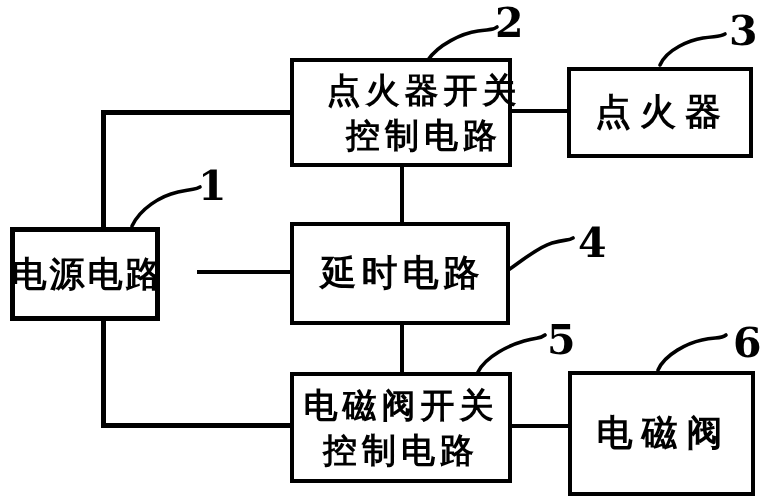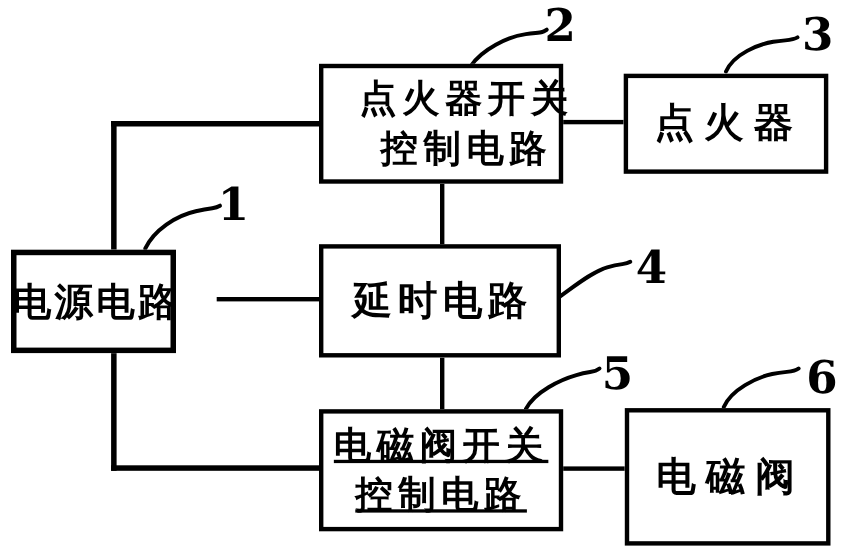--- a/index.html
+++ b/index.html
@@ -33,21 +33,21 @@
     align-items: center;
     justify-content: center;
     font-weight: bold;
     text-align: center;
   }
   .box .lbl { display: block; white-space: nowrap; }
   .b1 { left: 10px;  top: 227px; width: 150px; height: 94px;  border-width: 5px; font-size: 35px; letter-spacing: 3px; }
   .b2 { left: 290px; top: 58px;  width: 222px; height: 109px; font-size: 34px; letter-spacing: 5px; line-height: 45px; padding-left: 46px; }
   .b3 { left: 567px; top: 67px;  width: 186px; height: 91px;  font-size: 36px; letter-spacing: 9px; }
   .b4 { left: 290px; top: 222px; width: 220px; height: 103px; font-size: 36px; letter-spacing: 5px; }
-  .b5 { left: 290px; top: 372px; width: 222px; height: 111px; font-size: 34px; letter-spacing: 5px; line-height: 45px; text-decoration: underline; }
+  .b5 { left: 290px; top: 372px; width: 222px; height: 111px; font-size: 34px; letter-spacing: 5px; line-height: 45px; }
   .b6 { left: 568px; top: 371px; width: 187px; height: 125px; font-size: 36px; letter-spacing: 9px; }
   .b1 .lbl, .b3 .lbl, .b4 .lbl, .b6 .lbl { margin-right: -5px; }
   .line { position: absolute; background: #000000; }
   .tlv { left: 101px; top: 110px; width: 5px;   height: 117px; }
   .tlh { left: 101px; top: 110px; width: 189px; height: 5px;   }
   .mid { left: 197px; top: 270px; width: 93px;  height: 4px;   }
   .blv { left: 101px; top: 321px; width: 5px;   height: 107px; }
   .blh { left: 101px; top: 423px; width: 189px; height: 5px;   }
   .v24 { left: 400px; top: 167px; width: 4px;   height: 56px;  }
   .v45 { left: 400px; top: 325px; width: 4px;   height: 47px;  }

